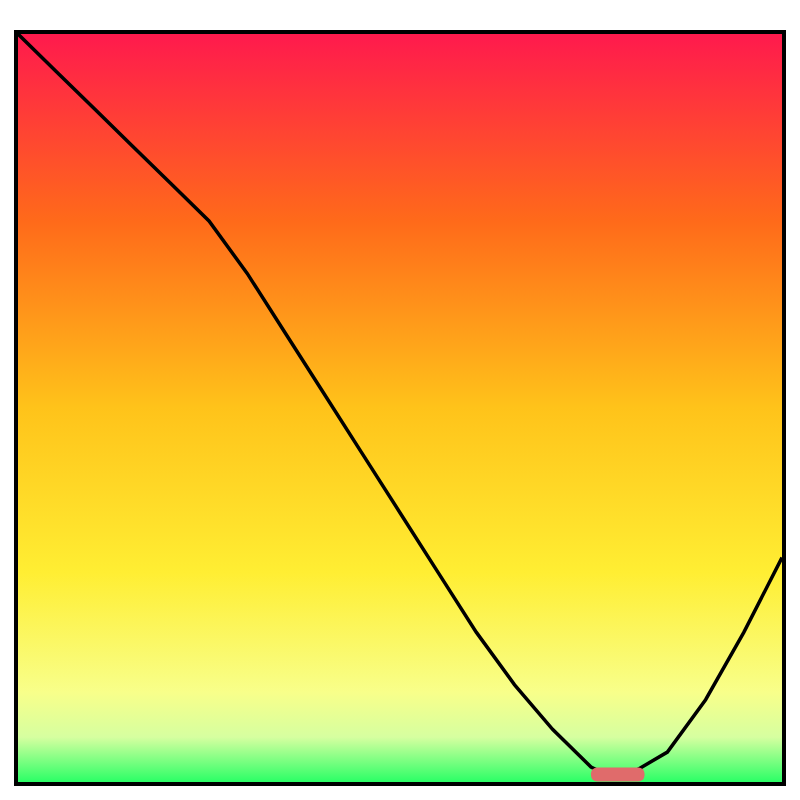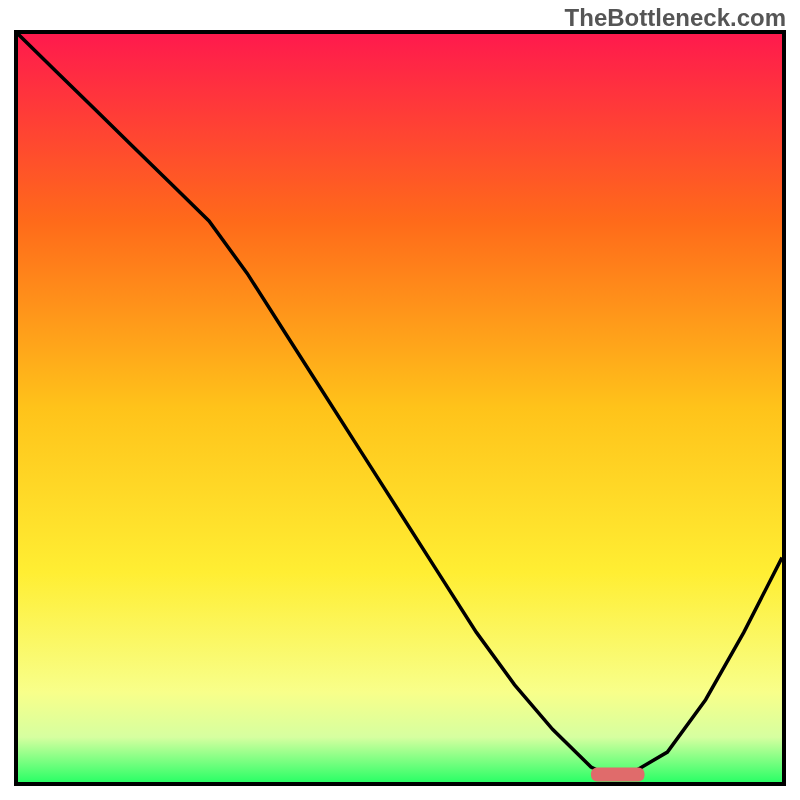--- a/index.html
+++ b/index.html
@@ -37,21 +37,20 @@
   .plot {
     width: 100%;
     height: 100%;
     display: block;
   }
 </style>
 </head>
 <body>
 
 <div class="container">
-  <div class="watermark">TheBottleneck.com</div>
   <div class="frame">
     <svg class="plot" viewBox="0 0 764 748" preserveAspectRatio="none">
       <defs>
         <linearGradient id="bg-grad" x1="0" y1="0" x2="0" y2="1">
             <stop offset="0%" stop-color="#ff1a4d"></stop>
             <stop offset="25%" stop-color="#ff6a1a"></stop>
             <stop offset="50%" stop-color="#ffc31a"></stop>
             <stop offset="72%" stop-color="#ffee33"></stop>
             <stop offset="88%" stop-color="#f8ff8a"></stop>
             <stop offset="94%" stop-color="#d6ffa0"></stop>

